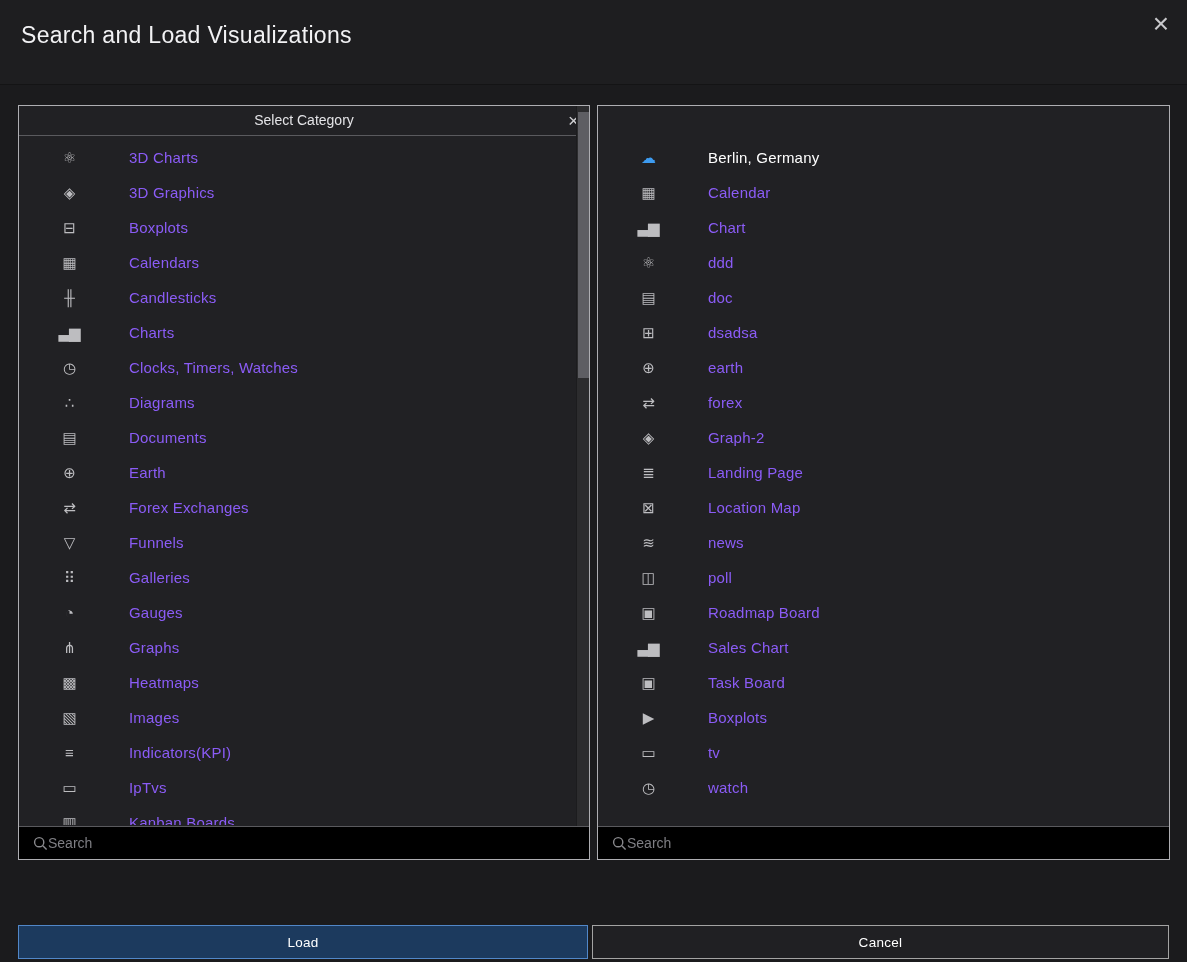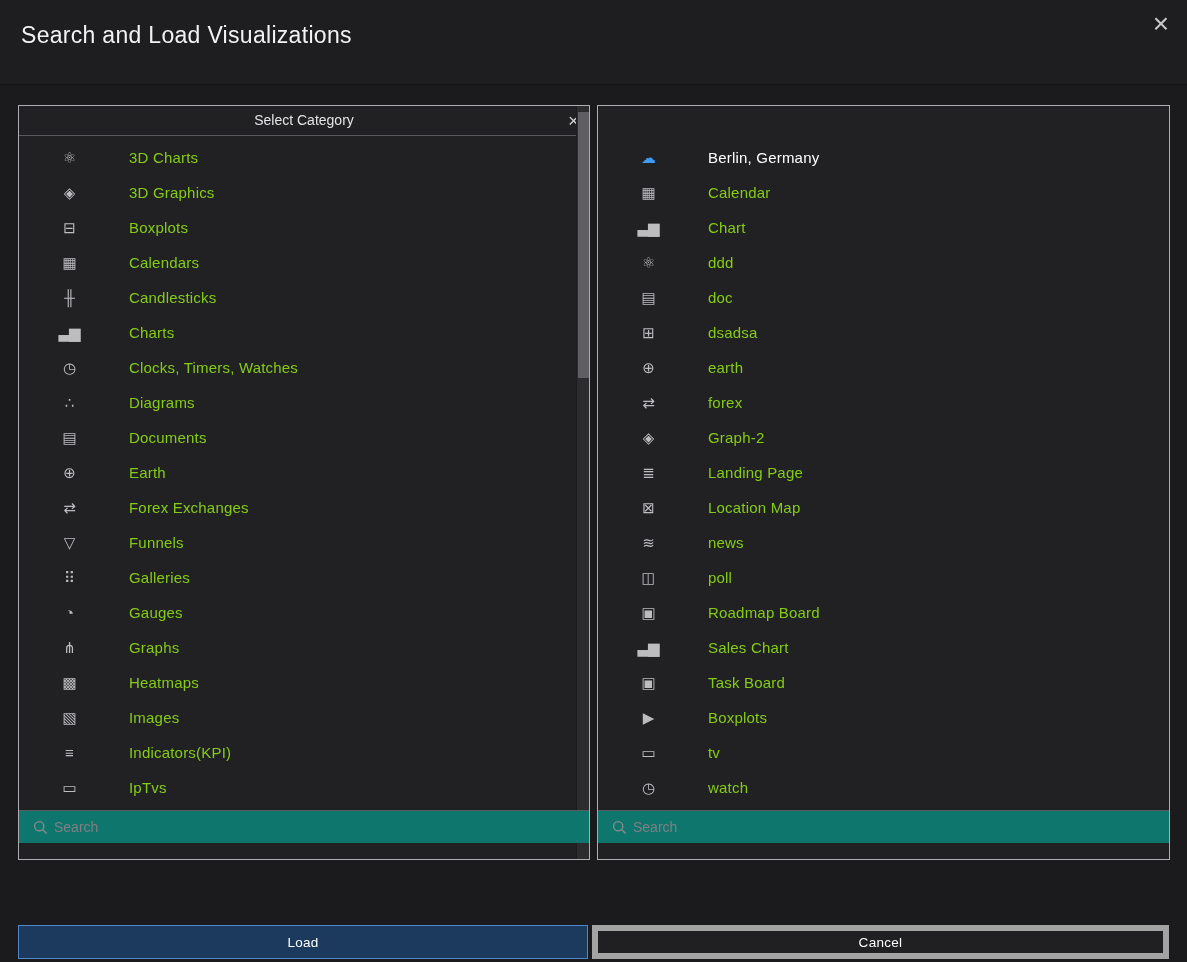--- a/index.html
+++ b/index.html
@@ -26,45 +26,45 @@
   .panel-close { position:absolute; right:10px; top:0; font-size:19px; line-height:29px;
                  color:#cfcfd2; cursor:pointer; }
 
   .panel-list { position:absolute; top:31px; bottom:34px; left:0; right:0;
                 overflow:hidden; padding-top:3px; }
 
   .list-row { height:35px; display:flex; align-items:center; padding-left:38px;
               cursor:pointer; }
   .row-icon { width:24px; text-align:center; color:#bdbdc0; font-size:15px;
               margin-right:48px; flex:0 0 24px; letter-spacing:-1px; }
-  .row-label { font-size:15px; color:#84cc16; letter-spacing:.2px; white-space:nowrap; }
+  .row-label { font-size:15px; color:#8b5cf6; letter-spacing:.2px; white-space:nowrap; }
   .list-row.selected .row-icon  { color:#3d9bf0; }
   .list-row.selected .row-label { color:#ffffff; font-weight:400; }
 
   
   .scrollbar { position:absolute; top:0; right:0; width:13px; height:100%;
                background:#2c2c2e; border-left:1px solid #1c1c1e; }
   .scroll-thumb { position:absolute; left:1px; top:6px; width:11px; height:266px;
                   background:#5e5e63; }
 
   
-  .panel-search { position:absolute; left:0; right:0; bottom:16px; height:33px;
+  .panel-search { position:absolute; left:0; right:0; bottom:0; height:33px;
                   border-top:1px solid #5a5a5e; display:flex; align-items:center;
-                  padding:0 14px; gap:6px; background:#0f766e; }
+                  padding:0 14px; gap:0; background:#000000; }
   .panel-search svg { flex:0 0 auto; }
   .search-input { flex:1; background:transparent; border:none; outline:none;
                   color:#cccccf; font-size:14px; font-family:inherit; }
   .search-input::placeholder { color:#7f7f84; }
 
   
   .btn { position:absolute; top:925px; height:34px; display:flex; align-items:center;
          justify-content:center; font-size:13.5px; color:#ffffff; cursor:pointer;
          letter-spacing:.3px; }
   .btn-load   { left:18px;  width:570px; background:#1c3a5e; border:1px solid #5187c8; }
-  .btn-cancel { left:592px; width:577px; background:#202023; border:6px solid #a3a3a3; }
+  .btn-cancel { left:592px; width:577px; background:#202023; border:1px solid #a3a3a3; }
 </style>
 </head>
 <body>
 
 <div id="stage">
 
   <div class="dlg-header">
     <div class="dlg-title">Search and Load Visualizations</div>
     <div class="dlg-close">×</div>
   </div>

